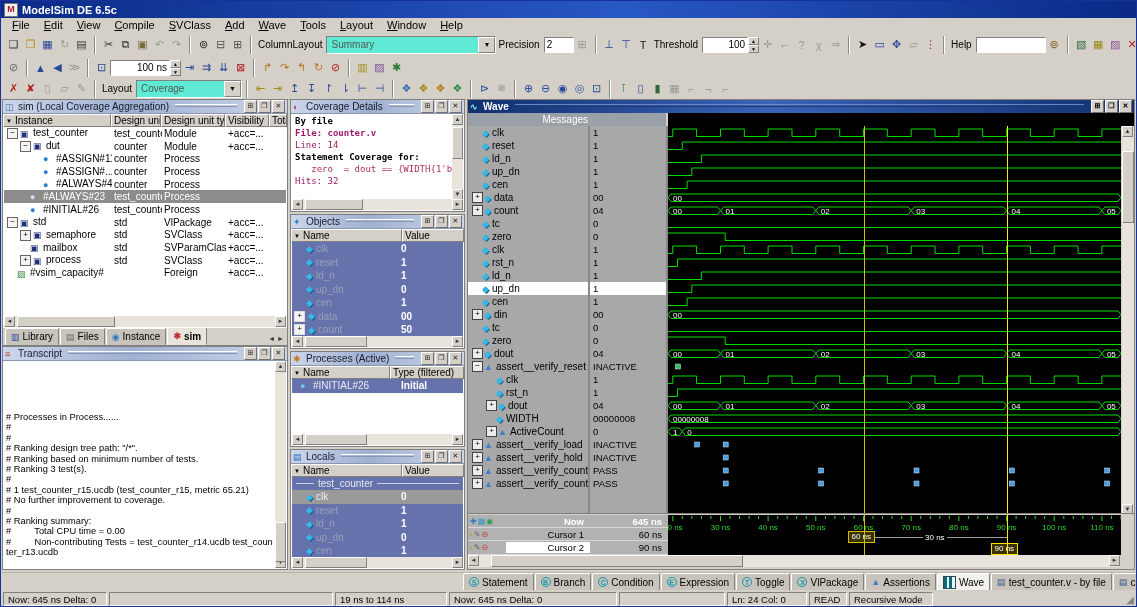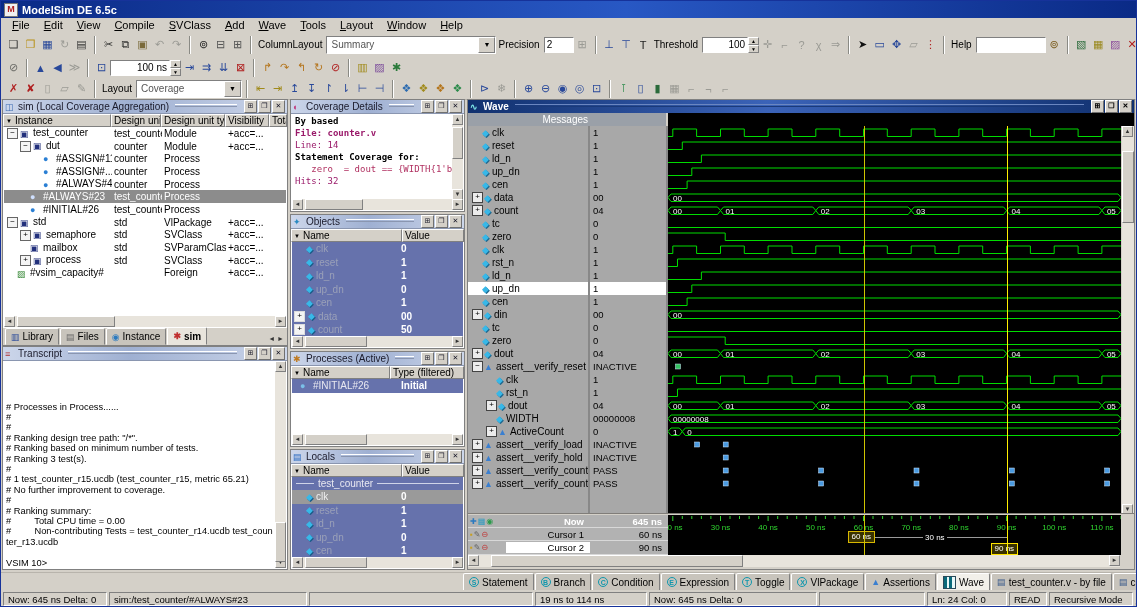--- a/index.html
+++ b/index.html
@@ -17,21 +17,21 @@
   .menu-item{display:inline-block;padding:0 7px;font-size:11px;}
   .menu-item::first-letter{text-decoration:underline;}
   
   .tb{position:absolute;left:0;right:0;background:#d4d0c8;display:flex;align-items:center;
       padding-left:4px;border-bottom:1px solid #b8b4ac;}
   .tbi{width:17px;height:17px;display:inline-flex;align-items:center;justify-content:center;
        font-size:11px;flex:none;}
   .tbi.dis{color:#9a9a94 !important;}
   .tbsep{width:0;height:18px;border-left:1px solid #8a8a84;border-right:1px solid #fff;margin:0 4px;flex:none;}
   .tblabel{font-size:10px;margin:0 4px 0 2px;flex:none;}
-  .tbselect{height:16px;background:#ffffff;border:1px solid;border-color:#808080 #fff #fff #808080;
+  .tbselect{height:16px;background:#5eead4;border:1px solid;border-color:#808080 #fff #fff #808080;
     display:inline-flex;align-items:center;flex:none;}
   .tbselect .value{flex:1;font-size:10px;color:#555;padding:0 4px;overflow:hidden;white-space:nowrap;}
   .tbselect .selbtn{width:15px;height:14px;background:#d4d0c8;border:1px solid;
     border-color:#fff #808080 #808080 #fff;font-size:7px;text-align:center;line-height:13px;flex:none;}
   .tbinput{height:14px;background:#fff;border:1px solid;border-color:#808080 #fff #fff #808080;
     font-size:10px;font-family:"Liberation Sans",sans-serif;padding:0 2px;flex:none;}
   .tbspin{display:inline-flex;height:16px;flex:none;}
   .tbspin input{height:14px;background:#fff;border:1px solid;border-color:#808080 #fff #fff #808080;
     font-size:10px;text-align:right;padding:0 2px;font-family:"Liberation Sans",sans-serif;}
   .spbtns{display:inline-flex;flex-direction:column;width:11px;}
@@ -464,42 +464,41 @@
           <div class="tline" style="color: rgb(0, 0, 0);"># Ranking based on minimum number of tests.</div>
           <div class="tline" style="color: rgb(0, 0, 0);"># Ranking 3 test(s).</div>
           <div class="tline" style="color: rgb(0, 0, 0);">#</div>
           <div class="tline" style="color: rgb(0, 0, 0);"># 1 test_counter_r15.ucdb (test_counter_r15, metric 65.21)</div>
           <div class="tline" style="color: rgb(0, 0, 0);"># No further improvement to coverage.</div>
           <div class="tline" style="color: rgb(0, 0, 0);">#</div>
           <div class="tline" style="color: rgb(0, 0, 0);"># Ranking summary:</div>
           <div class="tline" style="color: rgb(0, 0, 0);">#         Total CPU time = 0.00</div>
           <div class="tline" style="color: rgb(0, 0, 0);">#         Non-contributing Tests = test_counter_r14.ucdb test_counter_r13.ucdb</div>
           <div class="tline" style="color: rgb(0, 0, 0);"> </div>
-          <div class="tline" style="color: rgb(0, 0, 0);">VSIM 10&gt;</div>
         </div>
       <div class="sbv" id="transcriptVScroll" style="bottom:1px">
           <span class="sbb">▲</span>
           <div class="sbtrack">
             <div class="sbthumb" style="top: 150px; left: 0px; right: 0px; height: 38px;"></div>
           </div>
           <span class="sbb">▼</span>
         </div>
     </div>
 
     <div class="panel" style="left:288px;top:0;width:175px;height:113px">
       <div class="ptitle">
         <span class="picon" style="color:#c04080">◐</span>
         <span class="ptext">Coverage Details</span>
         <span class="pdrag"></span>
         <span class="pbtn">⊞</span>
         <span class="pbtn">❐</span>
         <span class="pbtn">✕</span>
       </div>
       <div class="cdcontent" id="cdLines">
-          <div class="cline" style="color: rgb(0, 0, 0); font-weight: bold;">By based</div>
+          <div class="cline" style="color: rgb(0, 0, 0); font-weight: bold;">By file</div>
           <div class="cline" style="color: rgb(154, 26, 106); font-weight: bold;">File: counter.v</div>
           <div class="cline" style="color: rgb(154, 26, 106);">Line: 14</div>
           <div class="cline" style="color: rgb(0, 0, 0); font-weight: bold;">Statement Coverage for:</div>
           <div class="cline" style="color: rgb(176, 48, 96);">   zero  = dout == {WIDTH{1'b0}}</div>
           <div class="cline" style="color: rgb(154, 26, 106);">Hits: 32</div>
         </div>
       <div class="sbv" style="bottom:11px" id="cdVScroll">
           <span class="sbb">▲</span>
           <div class="sbtrack">
             <div class="sbthumb" style="top: 2px; left: 0px; right: 0px; height: 30px;"></div>
@@ -1160,21 +1159,20 @@
         <span>test_counter.v - by file</span>
       </span>
       <span class="btab">
         <span class="bic" style="color: rgb(58, 90, 138); font-size: 9px;">▤</span>
         <span>counter.v - by file</span>
       </span>
     </div>
 
   <div class="statusbar" id="statusBar">
       <span class="sfield" style="width: 104px;">Now: 645 ns  Delta: 0</span>
-      <span class="sfield" style="width: 198px;">sim:/test_counter/#ALWAYS#23</span>
       <span class="sfield" style="width: 224px;"></span>
       <span class="sfield" style="width: 112px;">19 ns to 114 ns</span>
       <span class="sfield" style="width: 168px;">Now: 645 ns  Delta: 0</span>
       <span class="sfield" style="width: 106px;"></span>
       <span class="sfield" style="width: 80px;">Ln: 24  Col: 0</span>
       <span class="sfield" style="width: 38px;">READ</span>
       <span class="sfield" style="width: 84px;">Recursive Mode</span>
       <span class="grip">◢</span>
     </div>
 

